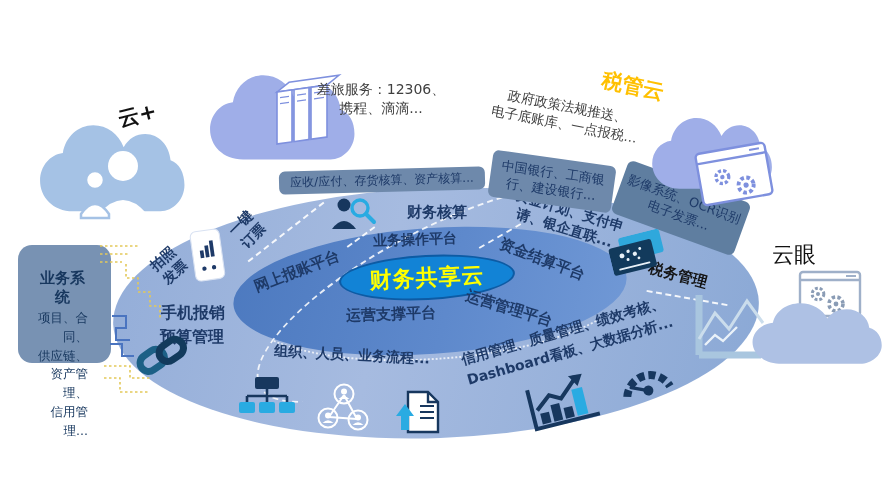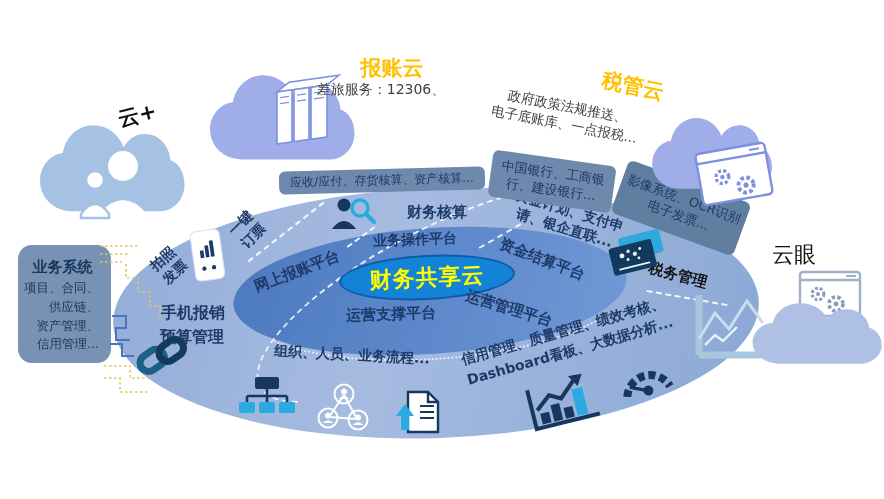--- a/index.html
+++ b/index.html
@@ -38,21 +38,21 @@
     display:flex;flex-direction:column;align-items:center;justify-content:center;
     text-align:center;line-height:1.3;
   }
   
   .dash{height:0;border-top:2px dashed rgba(255,255,255,.9);}
   
   .cloud-title{font-weight:bold;font-size:21px;color:#FFC000;text-align:center;}
   .cloud-desc{font-size:14px;color:#3F3F3F;text-align:center;line-height:1.35;}
   .panel{
     left:18px;top:245px;width:93px;height:118px;background:#7892B3;border-radius:14px;
-    color:#17375E;text-align:right;padding:4px;box-sizing:border-box;
+    color:#17375E;text-align:right;padding:15px;box-sizing:border-box;
   }
   .panel .t{font-weight:bold;font-size:15px;text-align:center;margin:9px 4px 2px 0;}
   .panel .l{font-size:12.5px;line-height:1.5;padding-right:8px;}
   .two-line{line-height:1.25;text-align:center;}
 </style>
 </head>
 <body>
 
 <div id="stage">
 
@@ -241,23 +241,23 @@
   <svg class="abs" style="left:205px;top:68px;" width="152" height="100" viewBox="0 0 152 100">
     <use href="#cloud" width="152" height="100" fill="#9FAEE8"></use>
     <g transform="translate(72,16) skewY(-8)" fill="#fff" stroke="#7E90DE" stroke-width="1.6">
       <path d="M0 8 L12 0 L62 0 L50 8 Z"></path>
       <rect x="0" y="8" width="15" height="52"></rect>
       <rect x="17" y="8" width="15" height="52"></rect>
       <rect x="34" y="8" width="16" height="52"></rect>
       <path d="M3 14 H12 M3 20 H12 M20 14 H29 M20 20 H29 M37 14 H47 M37 20 H47" stroke-width="1.2"></path>
     </g>
   </svg>
-  <div class="abs cloud-title" style="left:330px;top:54px;width:124px;">报账云</div>
   <div class="abs cloud-desc" style="left:294px;top:80px;width:174px;">
     <div>差旅服务：12306、</div>
+    <div>携程、滴滴...</div>
   </div>
 
   <div class="abs cloud-title" style="left:578px;top:72px;width:110px;transform:rotate(12deg);">税管云</div>
   <div class="abs cloud-desc" style="left:468px;top:97px;width:196px;font-size:13.5px;transform:rotate(11deg);">
     <div>政府政策法规推送、</div>
     <div>电子底账库、一点报税...</div>
   </div>
   <svg class="abs" style="left:648px;top:112px;" width="126" height="84" viewBox="0 0 126 84">
     <use href="#cloud" width="126" height="84" fill="#9FAEE8"></use>
   </svg>

